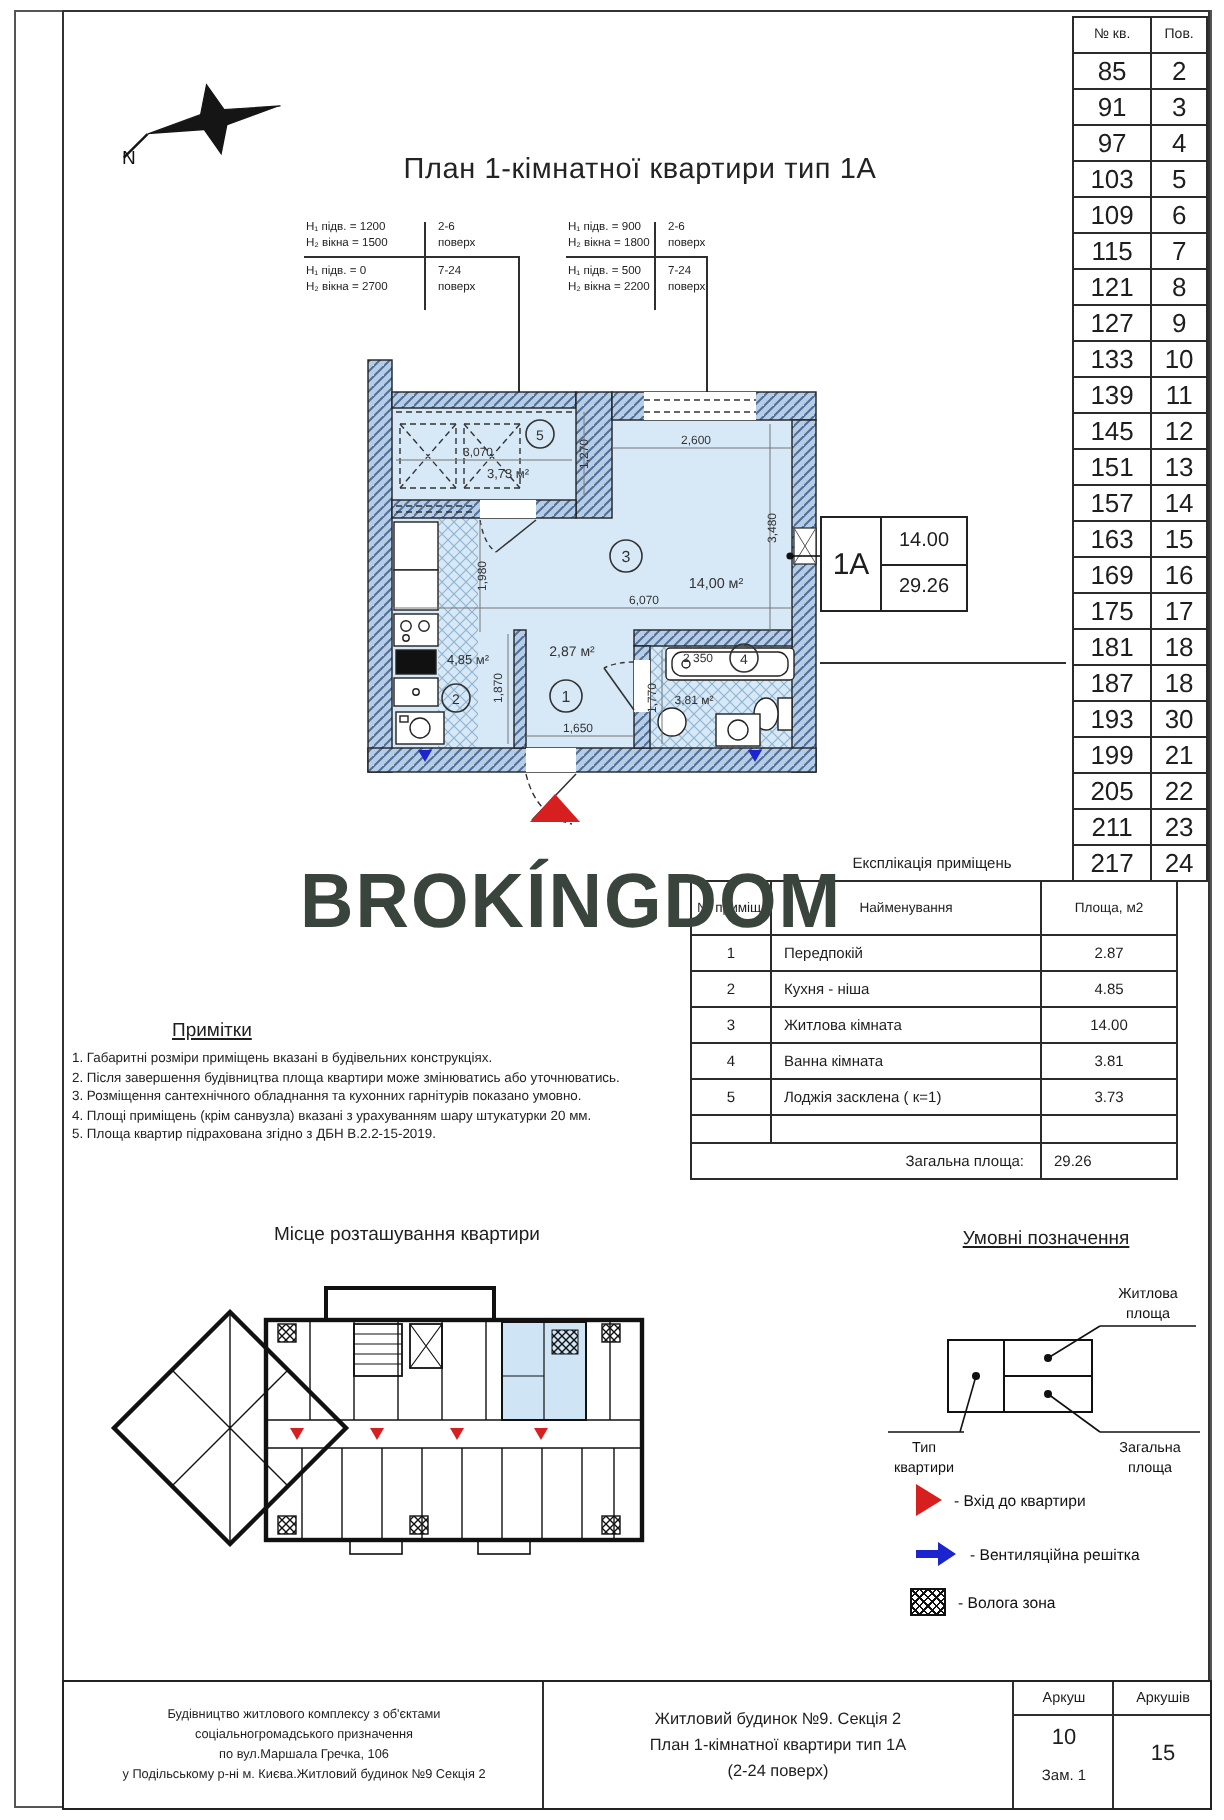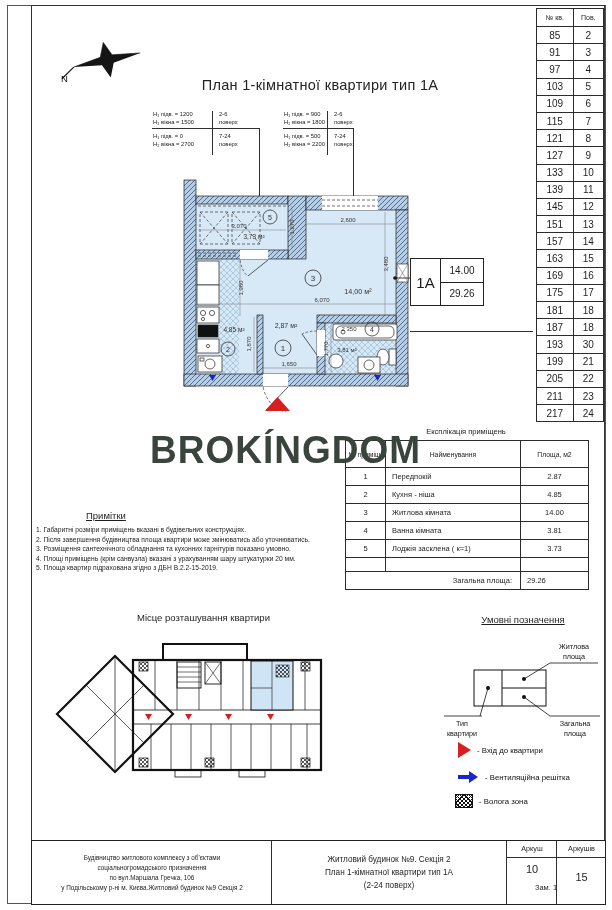--- a/index.html
+++ b/index.html
@@ -6,21 +6,21 @@
   .page{position:relative;width:612px;height:910px;background:#fff;overflow:hidden;
         font-family:"Liberation Sans","DejaVu Sans",sans-serif;color:#1e1e1e;}
   .t{position:absolute;white-space:nowrap;}
   .ln{position:absolute;background:#2f2f2f;}
   .u{text-decoration:underline;}
   .frame{position:absolute;border:1px solid #555;}
   .frame2{position:absolute;border:1.6px solid #333;}
   
   #apt-table{position:absolute;left:536px;top:8px;width:68px;border-collapse:collapse;background:#fff;}
   #apt-table th{border:1px solid #2b2b2b;font-weight:400;font-size:7px;height:15px;text-align:center;}
-  #apt-table td{border:1px solid #2b2b2b;font-size:10px;height:14.2px;text-align:center;}
+  #apt-table td{border:1px solid #2b2b2b;font-size:13px;height:14.2px;text-align:center;}
   
   #expl-table{position:absolute;left:345px;top:440px;width:243px;border-collapse:collapse;table-layout:fixed;background:#fff;}
   #expl-table th{border:1px solid #2b2b2b;font-weight:400;font-size:6.8px;height:24px;text-align:center;}
   #expl-table td{border:1px solid #2b2b2b;font-size:7.5px;height:15px;text-align:center;overflow:hidden;}
   #expl-table td:nth-child(2){text-align:left;padding-left:6px;}
   #expl-table .sum-label{text-align:right;padding-right:8px;}
   #expl-table .empty td{height:11px;}
   .hnote{position:absolute;font-size:5.8px;line-height:8px;color:#222;}
   .legend-item{position:absolute;display:flex;align-items:center;gap:6px;font-size:7.8px;color:#111;}
   .tri-red{width:0;height:0;border-top:8px solid transparent;border-bottom:8px solid transparent;border-left:13px solid #d81f1f;}
@@ -517,17 +517,17 @@
       </div>
     <div class="t" style="left:241px;top:0;width:232px;height:63px;display:flex;flex-direction:column;justify-content:center;align-items:center;font-size:8.2px;line-height:13px;text-align:center;">
 
     <div>Житловий будинок №9. Секція 2</div>
         <div>План 1-кімнатної квартири тип 1А</div>
         <div>(2-24 поверх)</div>
       </div>
     <div class="t" style="left:476px;top:3px;width:48px;text-align:center;font-size:7.2px;">Аркуш</div>
     <div class="t" style="left:526px;top:3px;width:47px;text-align:center;font-size:7.2px;">Аркушів</div>
     <div class="t" style="left:476px;top:22px;width:48px;text-align:center;font-size:11px;">10</div>
-    <div class="t" style="left:476px;top:42px;width:48px;text-align:center;font-size:7.5px;margin-left:14px;">Зам. 1</div>
+    <div class="t" style="left:476px;top:42px;width:48px;text-align:center;font-size:7.5px;">Зам. 1</div>
     <div class="t" style="left:526px;top:30px;width:47px;text-align:center;font-size:11px;">15</div>
   </div>
 
 </div>
 
 </body></html>

